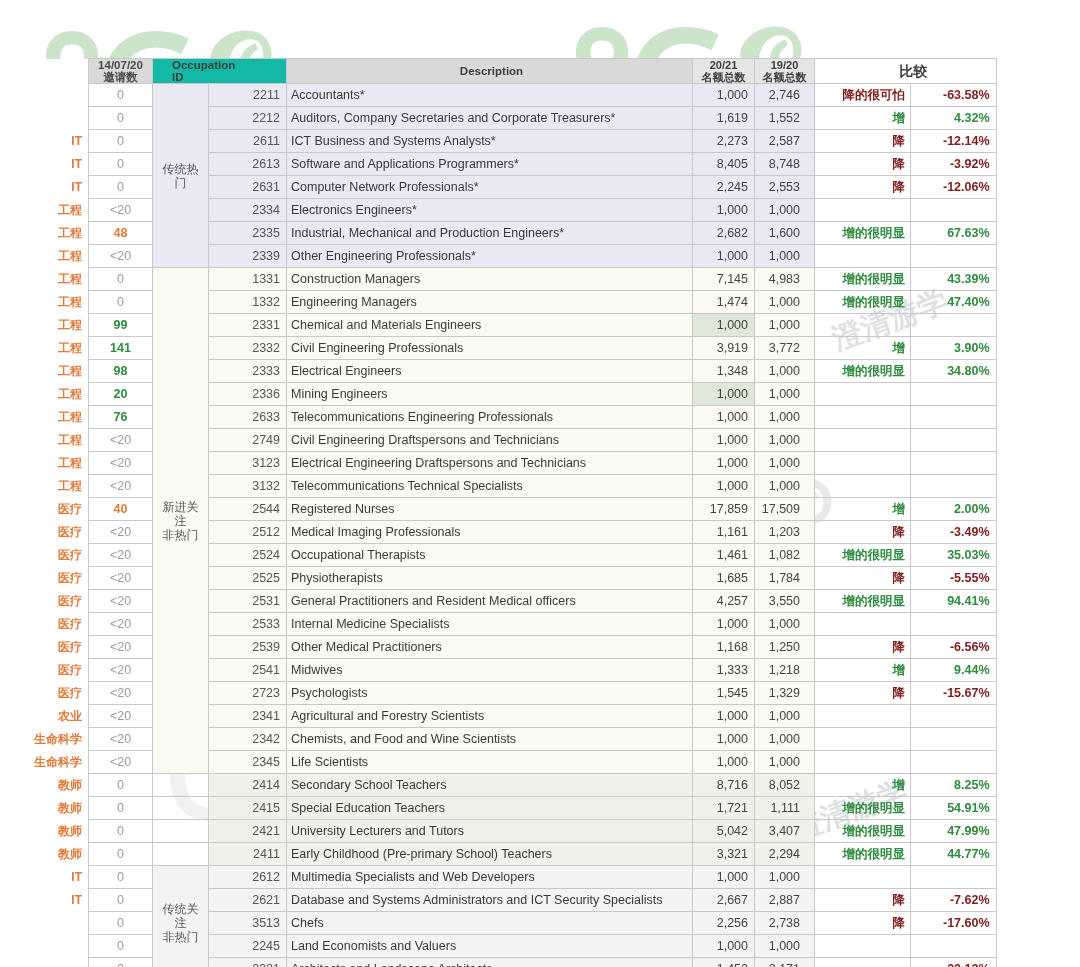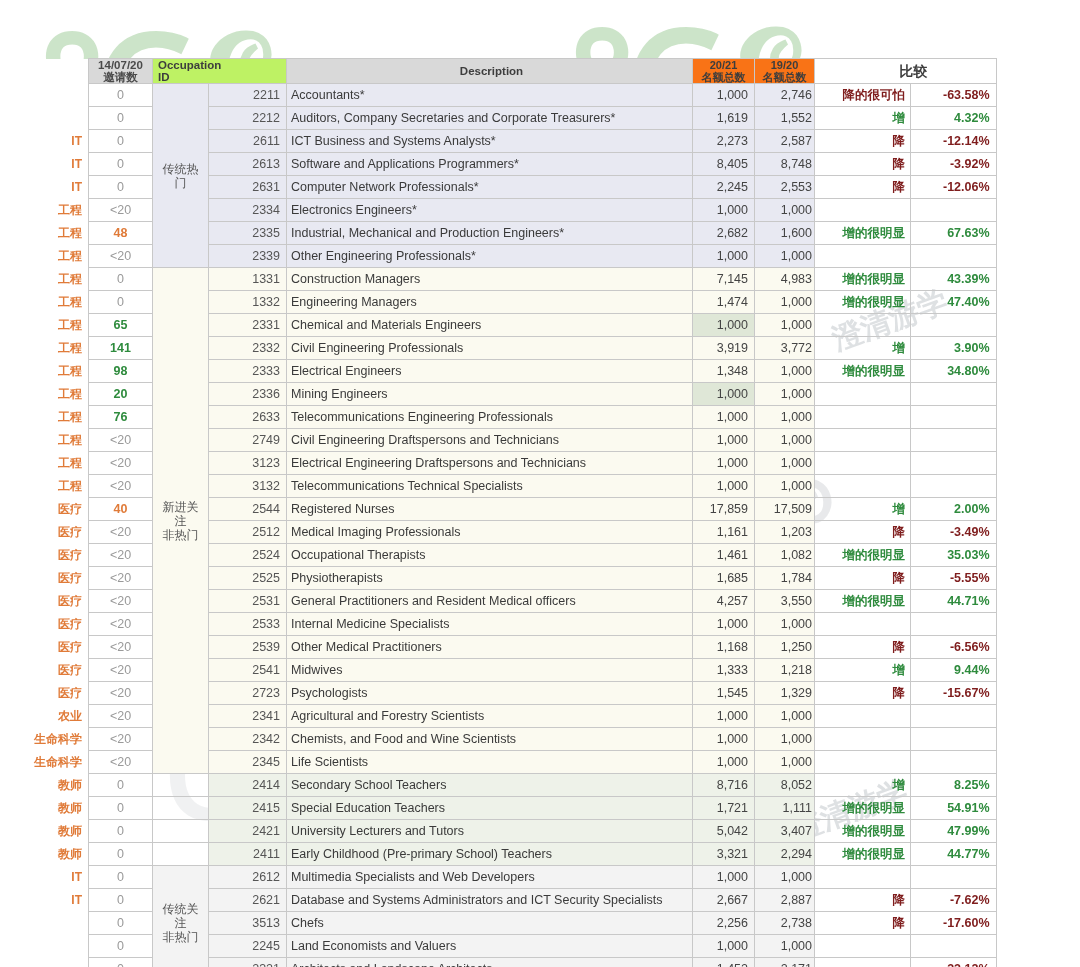--- a/index.html
+++ b/index.html
@@ -27,31 +27,31 @@
 
   
   .sheet{position:absolute;left:30px;top:58px;}
   table{border-collapse:collapse;font-size:12.5px;color:#333;}
   td,th{border:1px solid #c8c8c8;padding:0 4px;height:23px;box-sizing:border-box;white-space:nowrap;}
   thead th{
     background:#ffffff;color:#3d3d3d;font-weight:bold;text-align:center;
     font-size:11.5px;line-height:12px;vertical-align:middle;
   }
   th.hd-invite{background:#d9d9d9;color:#4a4a4a;}
-  th.hd-occ{background:#bef264;color:#3d3d3d;text-align:left;padding-left:5px;}
+  th.hd-occ{background:#14b8a6;color:#3d3d3d;text-align:left;padding-left:19px;}
   th.hd-desc{background:#d9d9d9;padding-left:8px;}
-  th.hd-q1,th.hd-q2{background:#f97316;font-size:11px;}
+  th.hd-q1,th.hd-q2{background:#e5e5e5;font-size:11px;}
   th.hd-cmp{background:#ffffff;font-size:14px;padding-left:20px;}
   .c-tag{width:52px;text-align:right;padding-right:6px;font-weight:bold;font-size:12px;color:#e07b39;}
   .c-inv{width:64px;text-align:center;color:#888;}
   .c-grp{width:56px;text-align:center;font-size:12px;color:#555;line-height:14px;white-space:normal;margin-top:16px;}
   .c-id{width:78px;text-align:right;padding-right:6px;color:#555;}
   .c-desc{width:406px;text-align:left;color:#3a3a3a;}
   .c-n1{width:62px;text-align:right;padding-right:6px;color:#444;}
-  .c-n2{width:60px;text-align:right;padding-right:2px;color:#444;}
+  .c-n2{width:60px;text-align:right;padding-right:14px;color:#444;}
   .c-note{width:96px;text-align:right;padding-right:5px;font-weight:bold;font-size:12.5px;}
   .c-pct{width:76px;text-align:right;padding-right:6px;font-weight:bold;padding-left:32px;}
   .up{color:#2e8b3d;}
   .down{color:#7f1d1d;}
   .inv-green{color:#2e8b3d;font-weight:bold;}
   .inv-orange{color:#e07b39;font-weight:bold;}
   .inv-grey{color:#9a9a9a;}
   tr.band-a td.c-desc,tr.band-a td.c-id,tr.band-a td.c-n1,tr.band-a td.c-n2{background:#e8e9f2;}
   tr.band-b td.c-desc,tr.band-b td.c-id,tr.band-b td.c-n1,tr.band-b td.c-n2{background:#fbfaf0;}
   tr.band-c td.c-desc,tr.band-c td.c-id,tr.band-c td.c-n1,tr.band-c td.c-n2{background:#eef2e9;}
@@ -202,21 +202,21 @@
           <td class="c-inv inv-grey">0</td>
           <td class="c-id">1332</td>
           <td class="c-desc">Engineering Managers</td>
           <td class="c-n1">1,474</td>
           <td class="c-n2">1,000</td>
           <td class="c-note up">增的很明显</td>
           <td class="c-pct up">47.40%</td>
         </tr>
         <tr class="band-b">
           <td class="c-tag">工程</td>
-          <td class="c-inv inv-green">65</td>
+          <td class="c-inv inv-green">99</td>
           <td class="c-id">2331</td>
           <td class="c-desc">Chemical and Materials Engineers</td>
           <td class="c-n1 hi">1,000</td>
           <td class="c-n2">1,000</td>
           <td class="c-note "></td>
           <td class="c-pct "></td>
         </tr>
         <tr class="band-b">
           <td class="c-tag">工程</td>
           <td class="c-inv inv-green">141</td>
@@ -328,21 +328,21 @@
           <td class="c-pct down">-5.55%</td>
         </tr>
         <tr class="band-b">
           <td class="c-tag">医疗</td>
           <td class="c-inv inv-grey">&lt;20</td>
           <td class="c-id">2531</td>
           <td class="c-desc">General Practitioners and Resident Medical officers</td>
           <td class="c-n1">4,257</td>
           <td class="c-n2">3,550</td>
           <td class="c-note up">增的很明显</td>
-          <td class="c-pct up">44.71%</td>
+          <td class="c-pct up">94.41%</td>
         </tr>
         <tr class="band-b">
           <td class="c-tag">医疗</td>
           <td class="c-inv inv-grey">&lt;20</td>
           <td class="c-id">2533</td>
           <td class="c-desc">Internal Medicine Specialists</td>
           <td class="c-n1">1,000</td>
           <td class="c-n2">1,000</td>
           <td class="c-note "></td>
           <td class="c-pct "></td>

